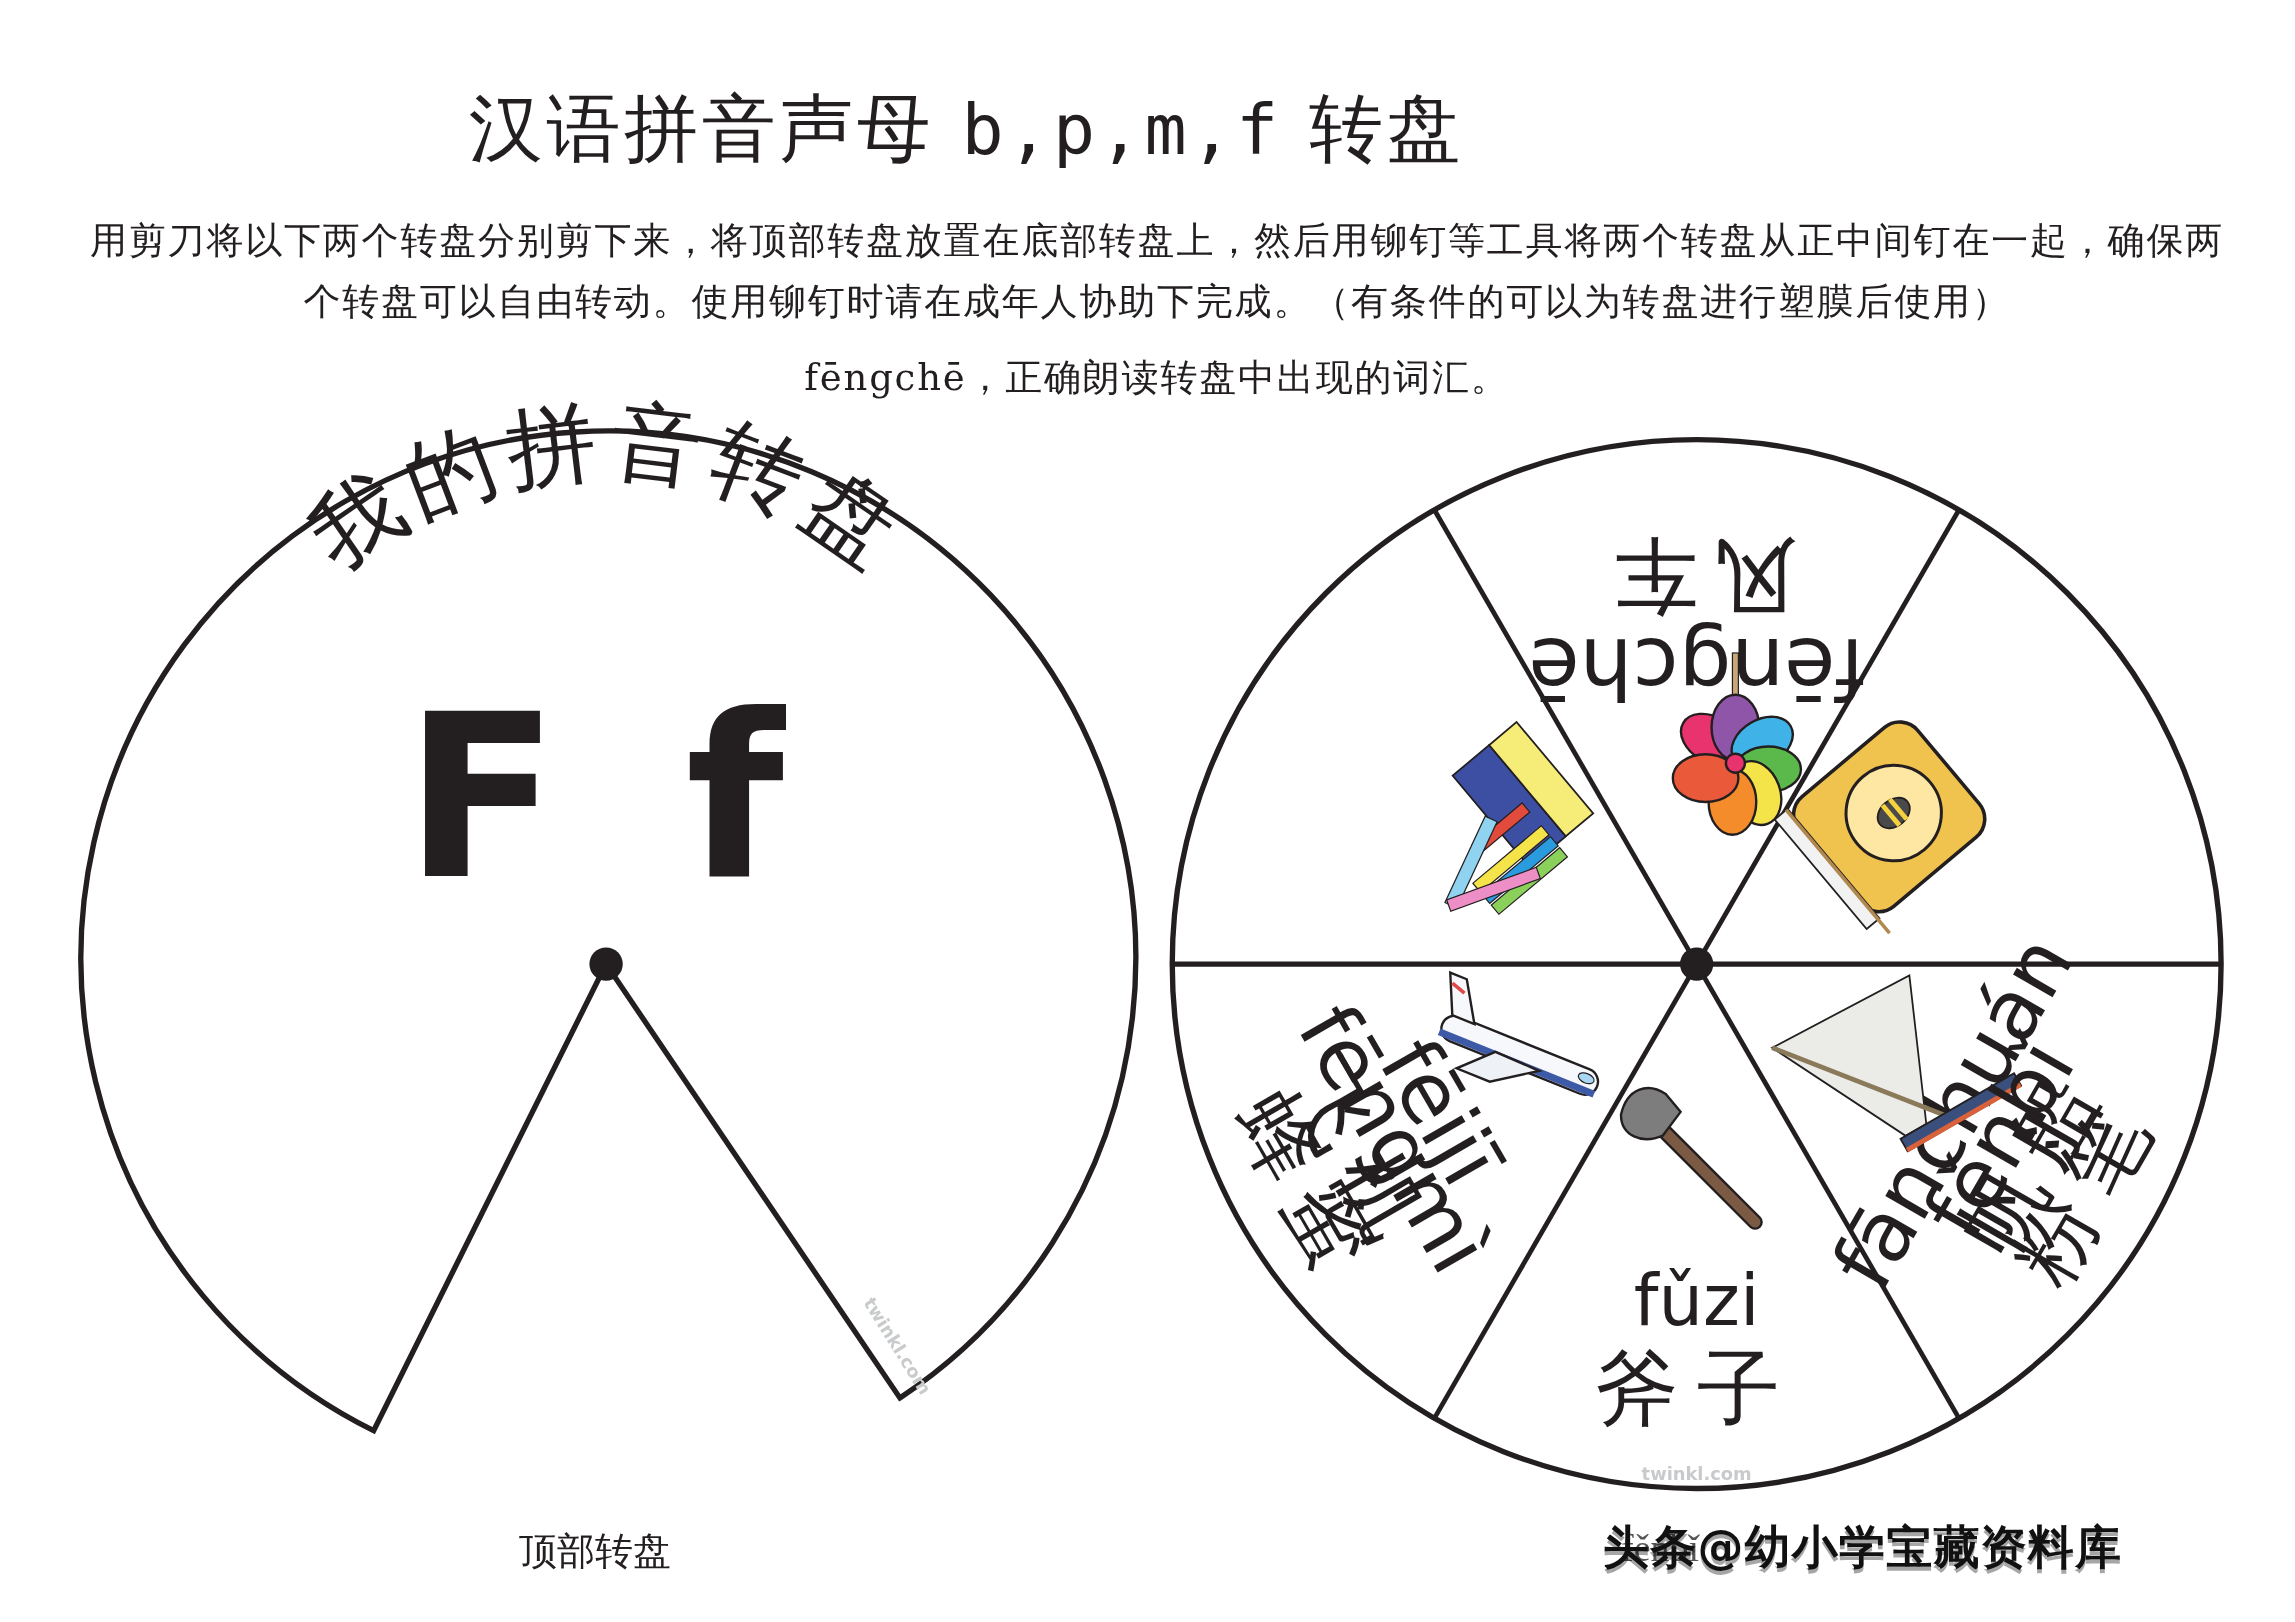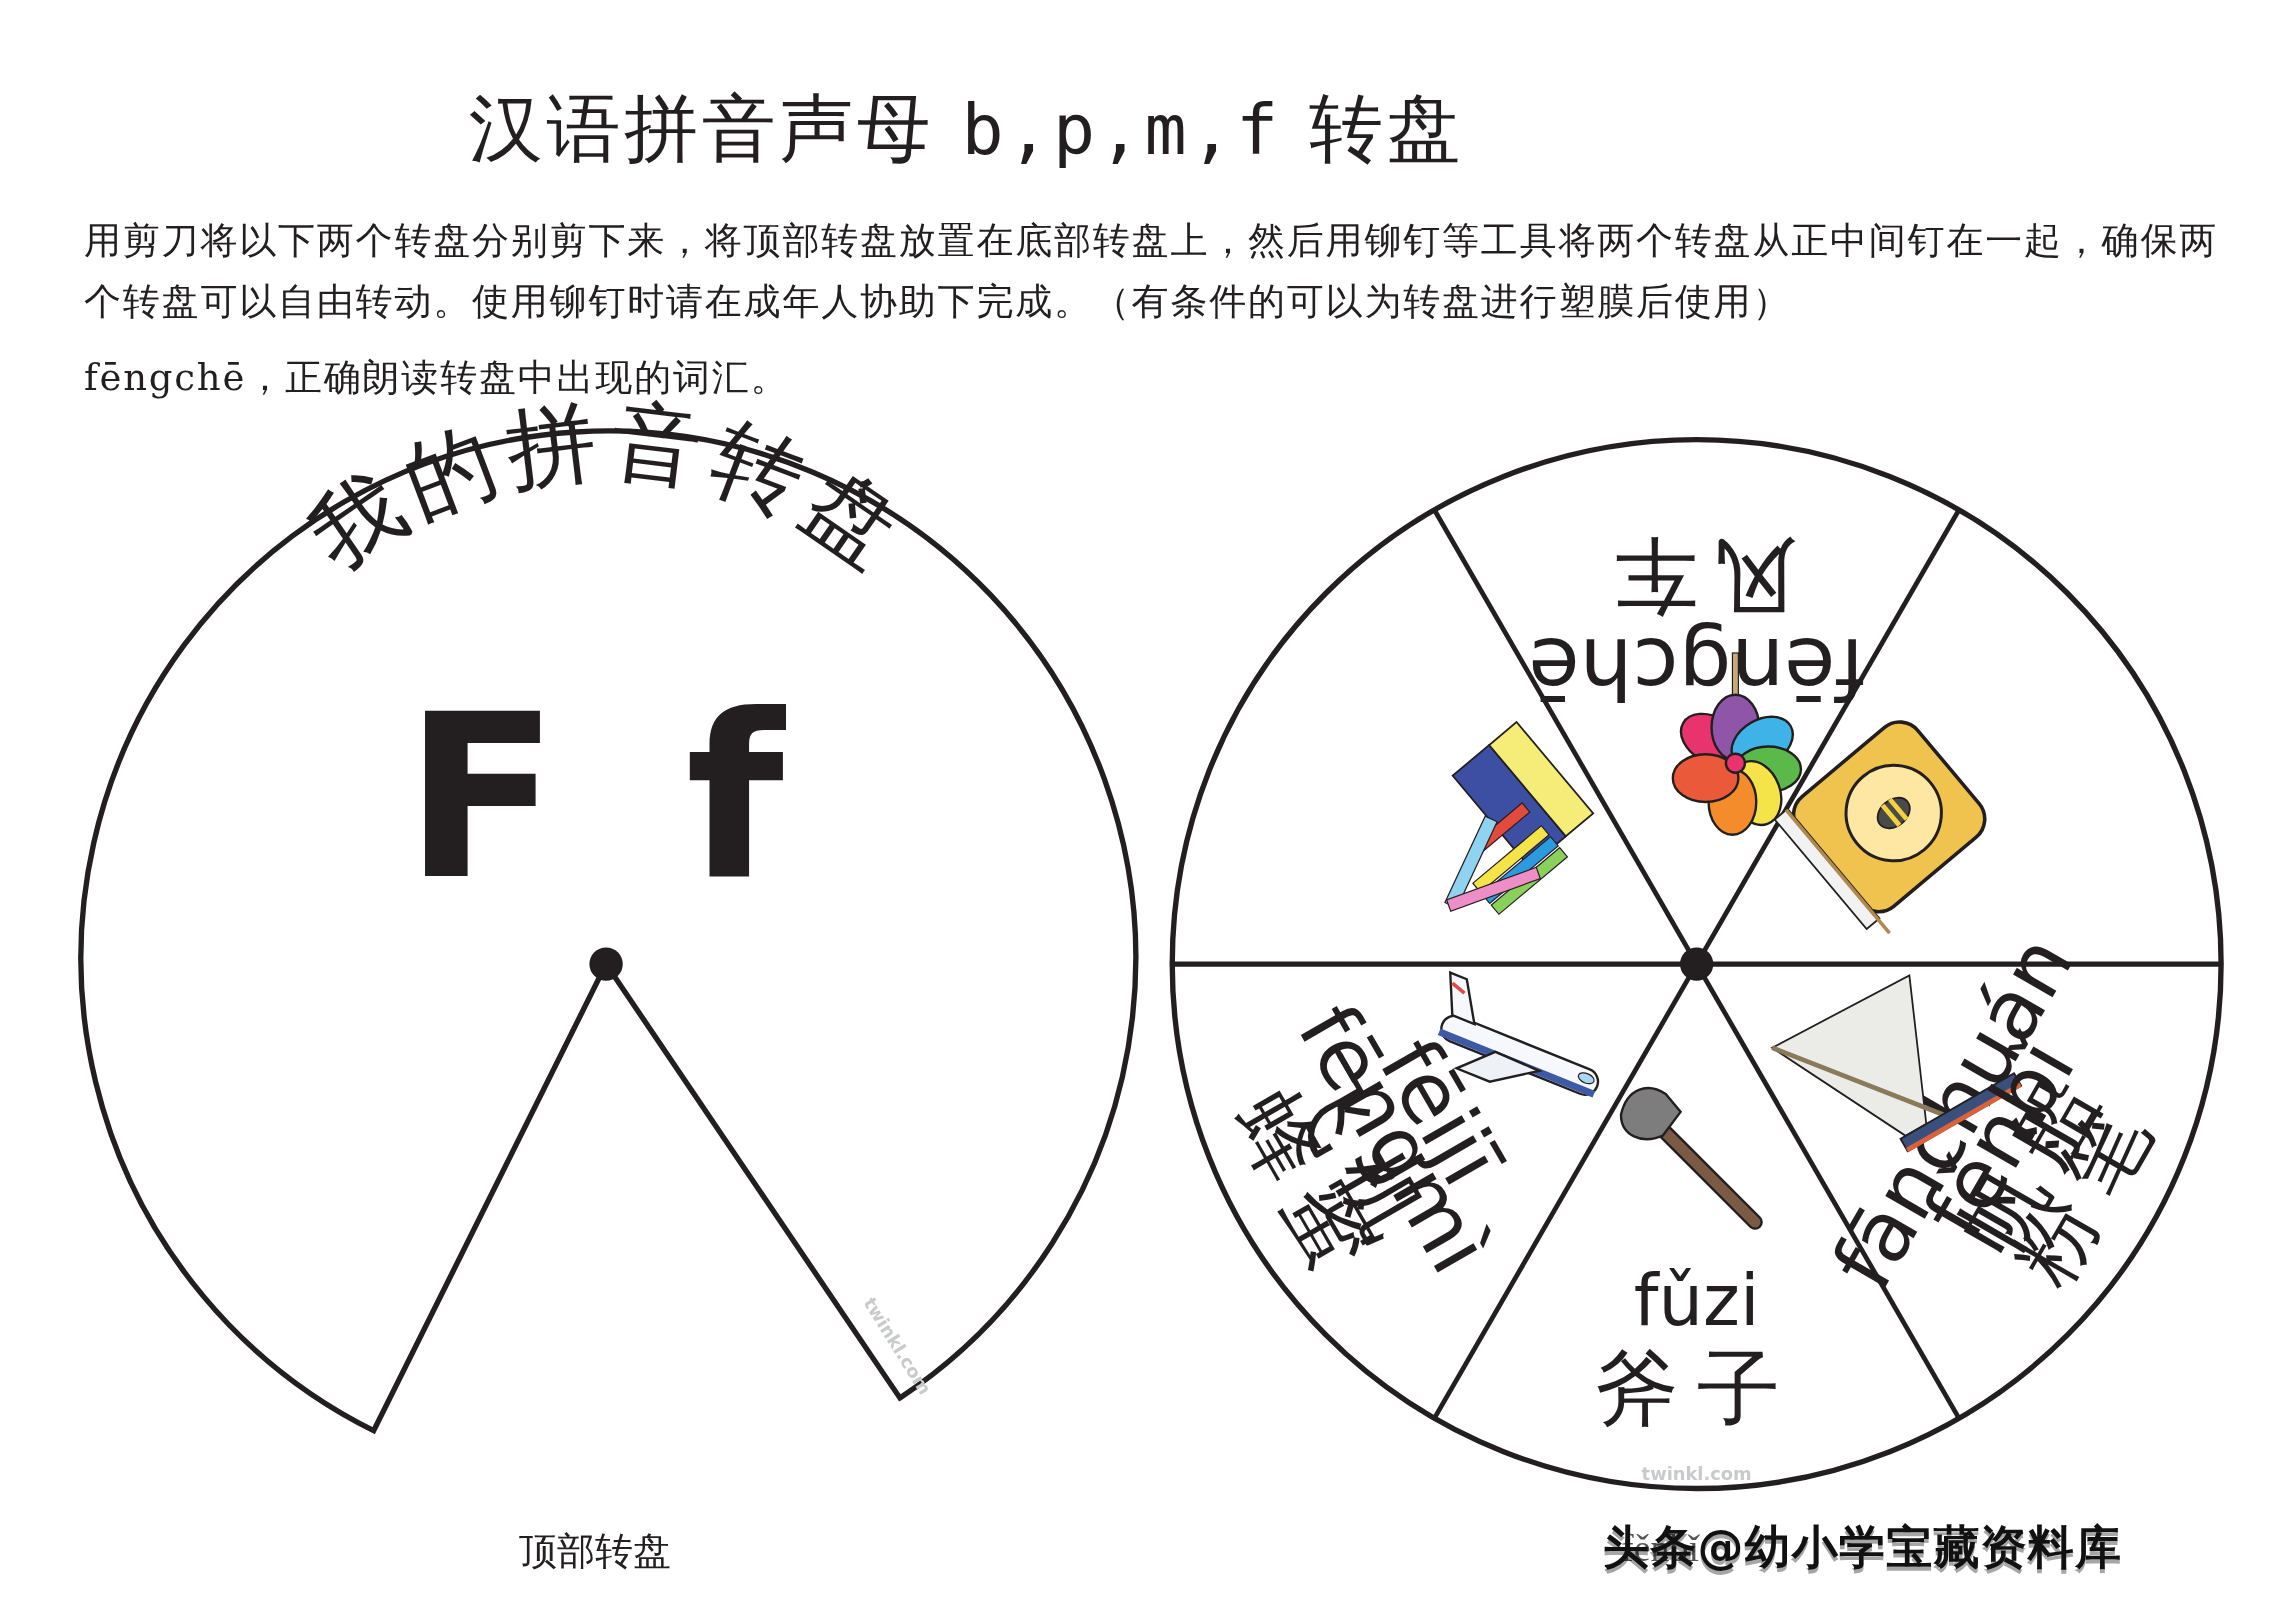--- a/index.html
+++ b/index.html
@@ -1,22 +1,22 @@
 <!DOCTYPE html>
 <html style="font-size:9.5px"><head>
 <meta charset="utf-8">
 <style>
   html, body { margin: 0; padding: 0; background: #ffffff; }
   body { width: 2295px; height: 1623px; position: relative; overflow: hidden;
          font-family: "DejaVu Serif", serif; color: #231f20; }
   .title { position: absolute; left: 0; width: 1933px; top: 80px; text-align: center;
            font-size: 74px; letter-spacing: 3.6px; font-family: "DejaVu Serif", serif; }
   .title .latin { font-family: "DejaVu Sans Mono", monospace; font-size: 70px; }
-  .para { position: absolute; left: 84px; width: 2170px; font-size: 37px; line-height: 61px;
-          font-family: "DejaVu Serif", serif; letter-spacing: 1.8px; }
+  .para { position: absolute; left: 72px; width: 2170px; font-size: 37px; line-height: 61px;
+          font-family: "DejaVu Serif", serif; letter-spacing: 1.8px; text-align: center; }
   #p1 { top: 210px; }
   #p2 { top: 347px; }
   svg.stage { position: absolute; left: 0; top: 0; }
   .caption { position: absolute; font-size: 38px; font-family: Liberation Serif, serif; }
   .watermark { position: absolute; font-family: "DejaVu Sans", sans-serif; font-weight: bold;
                font-size: 46px; color: #111; letter-spacing: 1.2px;
                text-shadow: 0 3.6px 0 rgba(0,0,0,0.35); }
   .wheel-title { font-family: "DejaVu Serif", serif; }
 </style>
 </head>

